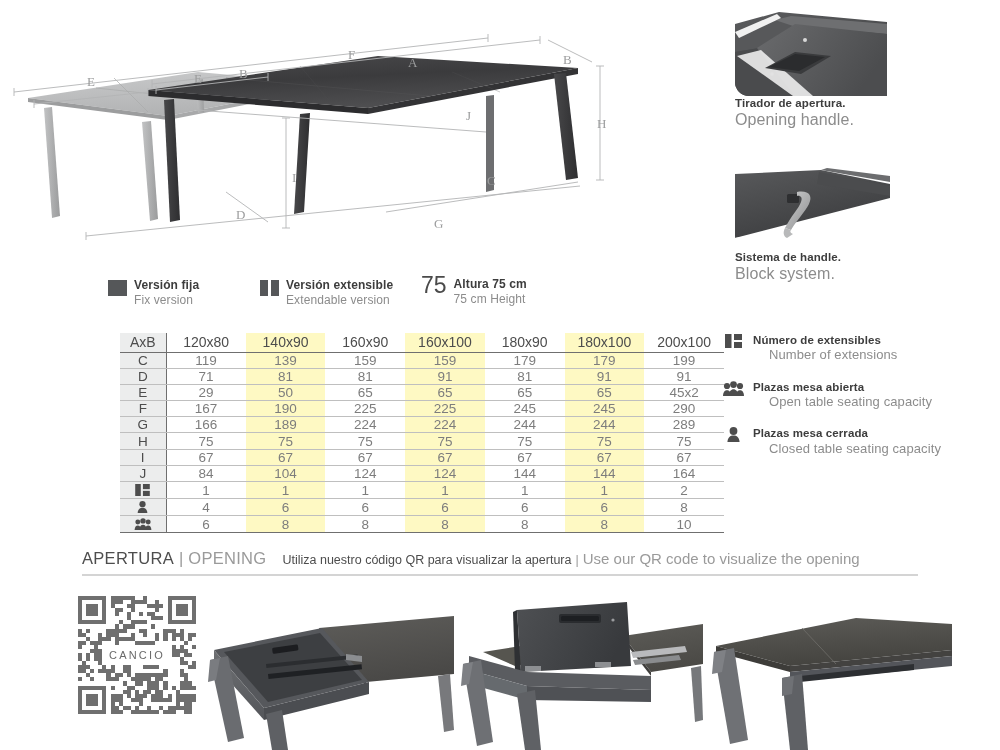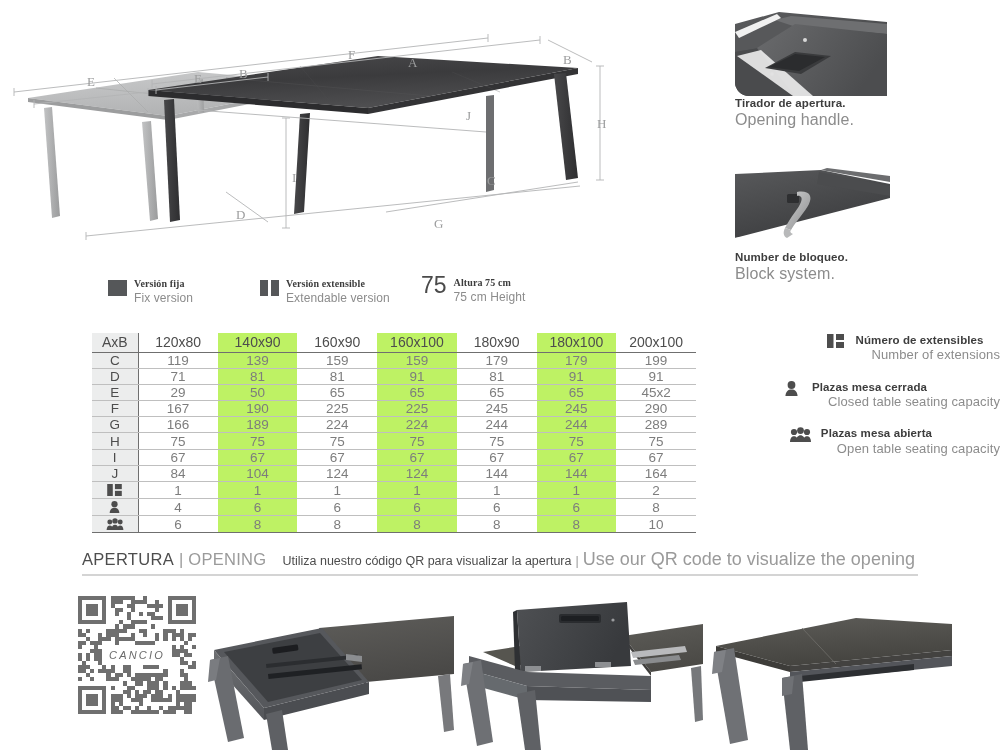--- a/index.html
+++ b/index.html
@@ -50,26 +50,26 @@
   .legend-swatch-ext {
     width: 19px; height: 16px; margin-right: 7px; margin-top: 2px;
     display: flex; gap: 3px;
   }
   .legend-swatch-ext i { display:block; width: 8px; height: 16px; background: #555759; }
   .legend-num {
     font-size: 23px; color: #4a4a4a; font-weight: 400;
     margin-right: 7px; line-height: 1; margin-top: -2px;
     font-family: "Liberation Sans", sans-serif;
   }
-  .legend-text .cap-es { font-size: 10px; font-family: Liberation Serif, serif; }
+  .legend-text .cap-es { font-size: 12px; }
   .legend-text .cap-en { font-size: 12px; }
 
   
   #spec-table {
-    position: absolute; left: 92px; top: 333px;
+    position: absolute; left: 120px; top: 333px;
     width: 604px;
     border-collapse: collapse;
     font-size: 13px;
   }
   #spec-table td, #spec-table th {
     padding: 0; margin: 0; text-align: center; vertical-align: middle;
     height: 16.2px; font-weight: 400;
   }
   #spec-table thead th {
     height: 19px; font-size: 14px; color: #4d4d4d; font-weight: 400;
@@ -79,27 +79,27 @@
     color: #7d7d7d; font-size: 13.5px;
     border-bottom: 1px solid #bfbfbf;
   }
   #spec-table tbody tr:last-child td { border-bottom: 1.6px solid #6f6f6f; }
   .rowlab {
     width: 46px; color: #4d4d4d !important; font-size: 14px;
     border-right: 1.8px solid #6f6f6f;
     background: #eceded;
   }
   thead .rowlab { background: #eceded; }
-  .colshade { background: #bef264; }
+  .colshade { background: #fef9c3; }
   .sizecol { width: 79.7px; }
   .icon-cell { display: flex; align-items: center; justify-content: center; height: 16px; }
 
   
   #table-legend { position: absolute; left: 722px; top: 333px; width: 278px; }
-  .tl-item { display: flex; align-items: flex-start; margin-bottom: 16px; justify-content: flex-end; }
+  .tl-item { display: flex; align-items: flex-start; margin-bottom: 16px; }
   .tl-icon { width: 22px; margin-right: 9px; display: flex; justify-content: center;
              align-items: flex-start; padding-top: 1px; }
   .tl-text .cap-es { font-size: 11.5px; }
   .tl-text .cap-en { font-size: 13px; margin-left: 16px; }
 
   
   #apertura {
     position: absolute; left: 82px; top: 549px; width: 836px;
   }
   #apertura-line {
@@ -109,32 +109,32 @@
     font-size: 16.5px; color: #4d4d4d; font-weight: 400; letter-spacing: .3px;
   }
   .ap-sep { font-size: 16.5px; color: #9a9a9a; margin: 0 5px; }
   .ap-title-en {
     font-size: 16.5px; color: #9a9a9a; font-weight: 400; letter-spacing: .3px;
   }
   .ap-sub-es {
     font-size: 12.5px; color: #4d4d4d; margin-left: 16px;
   }
   .ap-sub-sep { font-size: 12.5px; color: #9a9a9a; margin: 0 4px; }
-  .ap-sub-en { font-size: 18px; color: #9a9a9a; }
+  .ap-sub-en { font-size: 15px; color: #9a9a9a; }
   #apertura-rule {
     position: absolute; left: 82px; top: 574px; width: 836px; height: 2px;
     background: #d4d4d4;
   }
 
   
   #photo-strip {
     position: absolute; left: 0; top: 590px; width: 1000px; height: 160px;
     display: flex;
   }
-  .photo-cell { position: relative; height: 160px; overflow: hidden; font-style: italic; }
+  .photo-cell { position: relative; height: 160px; overflow: hidden; }
   .photo-cell svg { position: absolute; left: 0; top: 0; }
   .photo-divider { width: 1px; height: 160px; background: #ffffff; }
 
   
   #qr-cell { width: 205px; position: relative; }
   #qr-wrap { position: absolute; left: 78px; top: 6px; width: 118px; height: 118px; }
   #qr-brand {
     position: absolute; left: 50%; top: 50%; transform: translate(-50%,-50%);
     background: #fff; padding: 3px 5px;
     font-size: 11px; letter-spacing: 2.2px; color: #6a6a6a; font-weight: 400;
@@ -311,21 +311,21 @@
       <polygon points="84,10 155,24 155,34 82,22" fill="#4b4c4e"></polygon>
 
       <g>
         <rect x="52" y="32" width="12" height="9" rx="1.5" fill="#2e2f31"></rect>
         <path d="M62,30 C74,28 78,34 74,42 C70,50 62,58 56,68 L50,66 C56,54 64,46 66,40 C68,35 65,33 62,34 Z" fill="url(#bs2)"></path>
         <path d="M50,66 C48,70 48,74 52,76 L58,72 C55,71 55,69 56,68 Z" fill="#b8b9ba"></path>
       </g>
     </svg>
   </div>
   <div class="feature-caption">
-    <div class="cap-es">Number de bloqueo.</div>
+    <div class="cap-es">Sistema de handle.</div>
     <div class="cap-en">Block system.</div>
   </div>
 </div>
 
 <div id="legend-row">
 
   <div class="legend-item" style="left:0; top:0;">
     <div class="legend-swatch-fix"></div>
     <div class="legend-text">
       <div class="cap-es">Versión fija</div>
@@ -517,45 +517,45 @@
       </svg>
     </div>
     <div class="tl-text">
       <div class="cap-es">Número de extensibles</div>
       <div class="cap-en">Number of extensions</div>
     </div>
   </div>
 
   <div class="tl-item">
     <div class="tl-icon">
-      <svg width="13" height="15" viewBox="0 0 13 15">
-        <circle cx="6.5" cy="4" r="3.9" fill="#4d4d4d"></circle>
-        <path d="M0.4,15 C0.8,10.2 3.2,8.4 6.5,8.4 C9.8,8.4 12.2,10.2 12.6,15 Z" fill="#4d4d4d"></path>
-      </svg>
-    </div>
-    <div class="tl-text">
-      <div class="cap-es">Plazas mesa cerrada</div>
-      <div class="cap-en">Closed table seating capacity</div>
-    </div>
-  </div>
-
-  <div class="tl-item">
-    <div class="tl-icon">
       <svg width="21" height="15" viewBox="0 0 21 15">
         <circle cx="4" cy="5" r="3.1" fill="#4d4d4d"></circle>
         <path d="M0,15 C0.2,11 1.8,9.3 4,9.3 C6.2,9.3 7.8,11 8,15 Z" fill="#4d4d4d"></path>
         <circle cx="17" cy="5" r="3.1" fill="#4d4d4d"></circle>
         <path d="M13,15 C13.2,11 14.8,9.3 17,9.3 C19.2,9.3 20.8,11 21,15 Z" fill="#4d4d4d"></path>
         <circle cx="10.5" cy="3.6" r="3.4" fill="#4d4d4d"></circle>
         <path d="M5.8,15 C6.1,10.3 8.1,8.3 10.5,8.3 C12.9,8.3 14.9,10.3 15.2,15 Z" fill="#4d4d4d"></path>
       </svg>
     </div>
     <div class="tl-text">
       <div class="cap-es">Plazas mesa abierta</div>
       <div class="cap-en">Open table seating capacity</div>
+    </div>
+  </div>
+
+  <div class="tl-item">
+    <div class="tl-icon">
+      <svg width="13" height="15" viewBox="0 0 13 15">
+        <circle cx="6.5" cy="4" r="3.9" fill="#4d4d4d"></circle>
+        <path d="M0.4,15 C0.8,10.2 3.2,8.4 6.5,8.4 C9.8,8.4 12.2,10.2 12.6,15 Z" fill="#4d4d4d"></path>
+      </svg>
+    </div>
+    <div class="tl-text">
+      <div class="cap-es">Plazas mesa cerrada</div>
+      <div class="cap-en">Closed table seating capacity</div>
     </div>
   </div>
 </div>
 
 <div id="apertura">
   <div id="apertura-line">
     <span class="ap-title-es">APERTURA</span>
     <span class="ap-sep">|</span>
     <span class="ap-title-en">OPENING</span>
     <span class="ap-sub-es">Utiliza nuestro código QR para visualizar la apertura</span>

